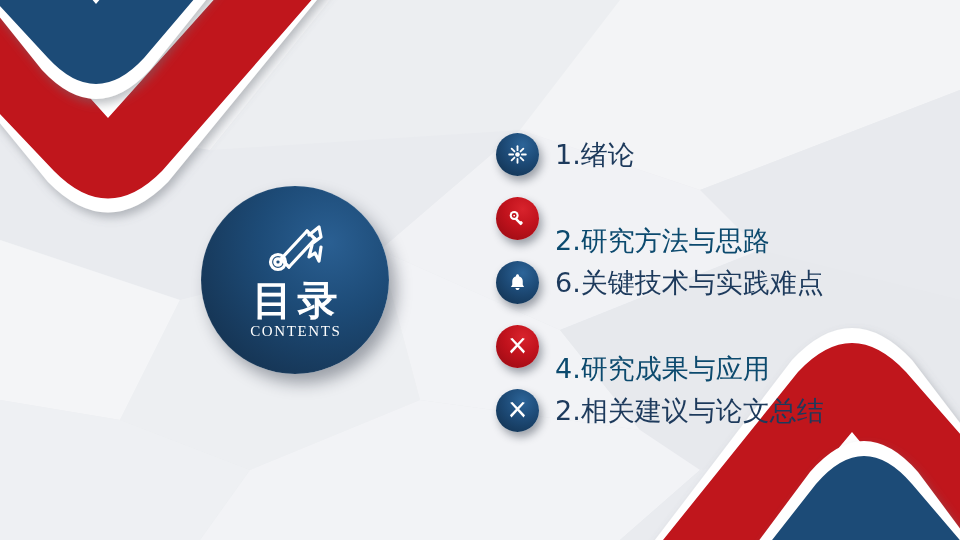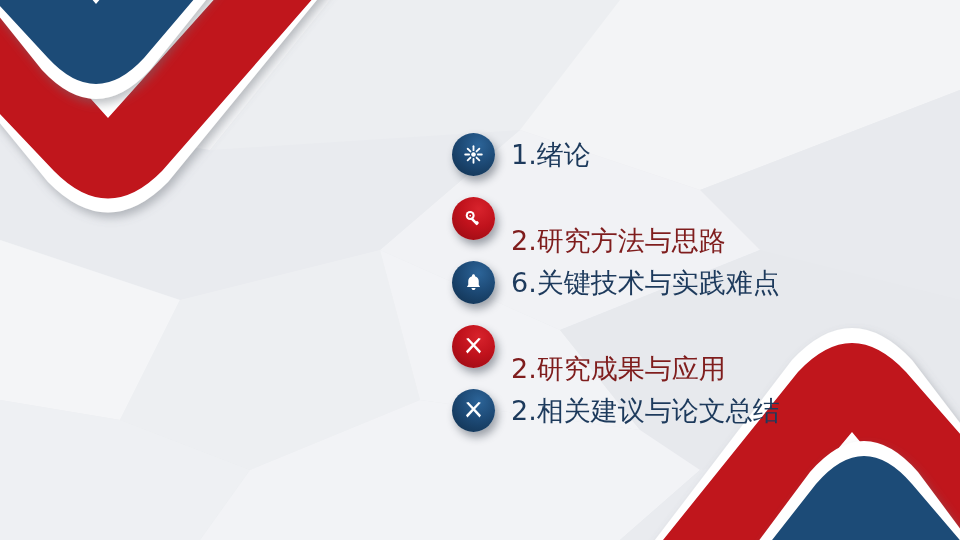--- a/index.html
+++ b/index.html
@@ -66,21 +66,21 @@
     font-size: 15px;
     letter-spacing: 1.6px;
     margin-top: 2px;
     text-indent: 1.6px;
     font-family: "Liberation Serif", "DejaVu Serif", serif;
   }
 
   
   .toc-list {
     position: absolute;
-    left: 452px;
+    left: 496px;
     top: 122px;
     width: 430px;
   }
   .toc-row {
     display: flex;
     align-items: center;
     height: 64px;
   }
   .bullet {
     position: relative;
@@ -101,21 +101,21 @@
   }
   .bullet svg { width: 21px; height: 21px; display: block; }
   .toc-label {
     margin-left: 16px;
     font-size: 27px;
     line-height: 1;
     white-space: nowrap;
     font-family: "DejaVu Sans", "Liberation Sans", sans-serif;
   }
   .toc-label.navy { color: #1d3a5c; }
-  .toc-label.crimson { color: #7f1d1d; margin-top: 44px; }
+  .toc-label.crimson { color: #0c4a6e; margin-top: 44px; }
 </style>
 </head>
 <body>
 
 <div id="slide">
 
   <svg class="bg-svg" viewBox="0 0 960 540">
     <defs>
       <linearGradient id="bgGrad" x1="0" y1="0" x2="1" y2="1">
         <stop offset="0%" stop-color="#f2f3f5"></stop>
@@ -162,20 +162,36 @@
       <path d="M 1110 620 L 990 620 L 852 452 L 714 620 L 594 620 L 792 360 Q 852 296 912 360 Z" fill="#ffffff"></path>
       <path d="M 1110 606 L 997 606 L 852 432 L 707 606 L 610 606 L 798 372 Q 852 314 906 372 Z" fill="#c0121c"></path>
     </g>
 
     <g filter="url(#chevShadow)">
       <path d="M 1110 730 L 994 730 L 864 566 L 734 730 L 618 730 L 810 472 Q 864 410 918 472 Z" fill="#ffffff"></path>
       <path d="M 1110 716 L 1000 716 L 864 546 L 728 716 L 634 716 L 816 484 Q 864 428 912 484 Z" fill="#1d4b77"></path>
     </g>
   </svg>
 
+  <div class="contents-badge">
+    <svg class="badge-icon" viewBox="0 0 64 56">
+      <g fill="none" stroke="#ffffff" stroke-width="3.2" stroke-linecap="round" stroke-linejoin="round">
+        <path d="M18 38 L44 10"></path>
+        <path d="M26 46 L52 18"></path>
+        <path d="M18 38 L26 46"></path>
+        <path d="M44 10 L52 18"></path>
+        <circle cx="15" cy="41" r="7.5"></circle>
+        <path d="M15 41 m-3.2 0 a3.2 3.2 0 1 0 6.4 0 a3.2 3.2 0 1 0 -6.4 0"></path>
+        <path d="M46 14 L56 6 L58 16 L50 22"></path>
+        <path d="M49 24 L46 36 L52 32 L56 40 L58 26"></path>
+      </g>
+    </svg>
+    <div class="badge-cn">目录</div>
+    <div class="badge-en">CONTENTS</div>
+  </div>
 
   <div class="toc-list">
 
     <div class="toc-row">
       <div class="bullet blue">
         <svg viewBox="0 0 24 24">
           <g stroke="#ffffff" stroke-width="2.1" stroke-linecap="round">
             <line x1="12" y1="2.5" x2="12" y2="7"></line>
             <line x1="12" y1="17" x2="12" y2="21.5"></line>
             <line x1="2.5" y1="12" x2="7" y2="12"></line>
@@ -219,21 +235,21 @@
 
     <div class="toc-row">
       <div class="bullet red">
         <svg viewBox="0 0 24 24">
           <g fill="#ffffff">
             <path d="M3.6 3.0 L6.2 2.2 L20.6 17.4 L18.9 20.0 Z"></path>
             <path d="M20.4 3.0 L17.8 2.2 L3.4 17.4 L5.1 20.0 Z"></path>
           </g>
         </svg>
       </div>
-      <div class="toc-label crimson">2.研究成果与应用</div>
+      <div class="toc-label crimson">4.研究成果与应用</div>
     </div>
 
     <div class="toc-row">
       <div class="bullet blue">
         <svg viewBox="0 0 24 24">
           <g fill="#ffffff">
             <path d="M3.6 3.0 L6.2 2.2 L20.6 17.4 L18.9 20.0 Z"></path>
             <path d="M20.4 3.0 L17.8 2.2 L3.4 17.4 L5.1 20.0 Z"></path>
           </g>
         </svg>

